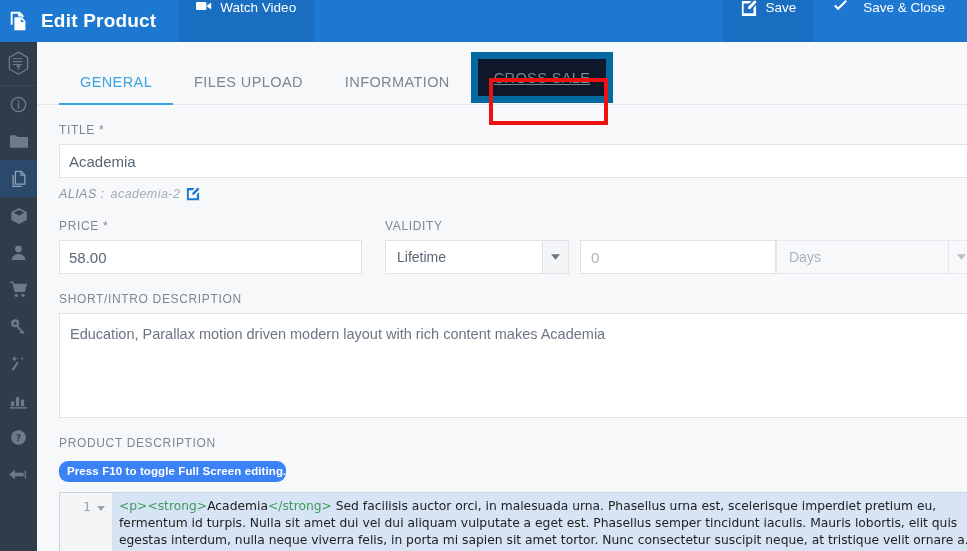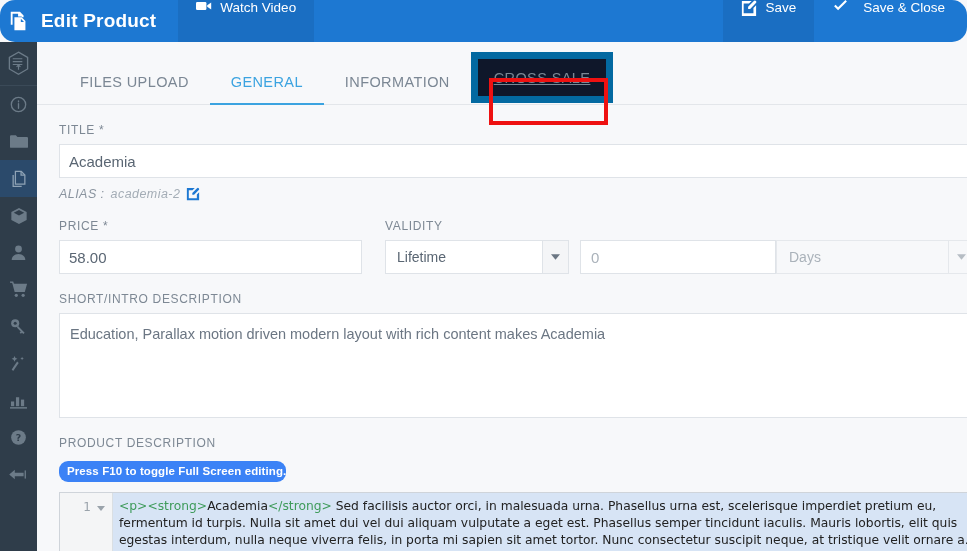--- a/index.html
+++ b/index.html
@@ -8,21 +8,21 @@
     overflow: hidden;
     font-family: "Liberation Sans", sans-serif;
     background: #f7f8fa;
   }
 
   
   .topbar {
     position: absolute; top: 0; left: 0;
     width: 967px; height: 42px;
     background: #1d78d2;
-    display: flex; align-items: stretch; border-radius: 15px;
+    display: flex; align-items: stretch;
   }
   .tb-logo {
     width: 37px; display: flex; align-items: center; justify-content: center;
     color: #ffffff;
   }
   .tb-title {
     display: flex; align-items: center;
     padding: 0 22px 0 4px;
     color: #ffffff;
     font-size: 19px; font-weight: bold;
@@ -376,25 +376,25 @@
         <path d="M0 7l6-5v3.2h9.5v3.6H6V12L0 7z"></path>
         <rect x="16.6" y="2.6" width="1.4" height="8.8"></rect>
       </svg>
     </span>
   </div>
 </div>
 
 <div class="content">
 
   <div class="tabs">
+    <div class="tab active">
+      <span>GENERAL</span>
+    </div>
     <div class="tab">
       <span>FILES UPLOAD</span>
-    </div>
-    <div class="tab active">
-      <span>GENERAL</span>
     </div>
     <div class="tab">
       <span>INFORMATION</span>
     </div>
     <div class="tab boxed">
       <span>CROSS SALE</span>
     </div>
     <div class="redbox"></div>
   </div>
 

